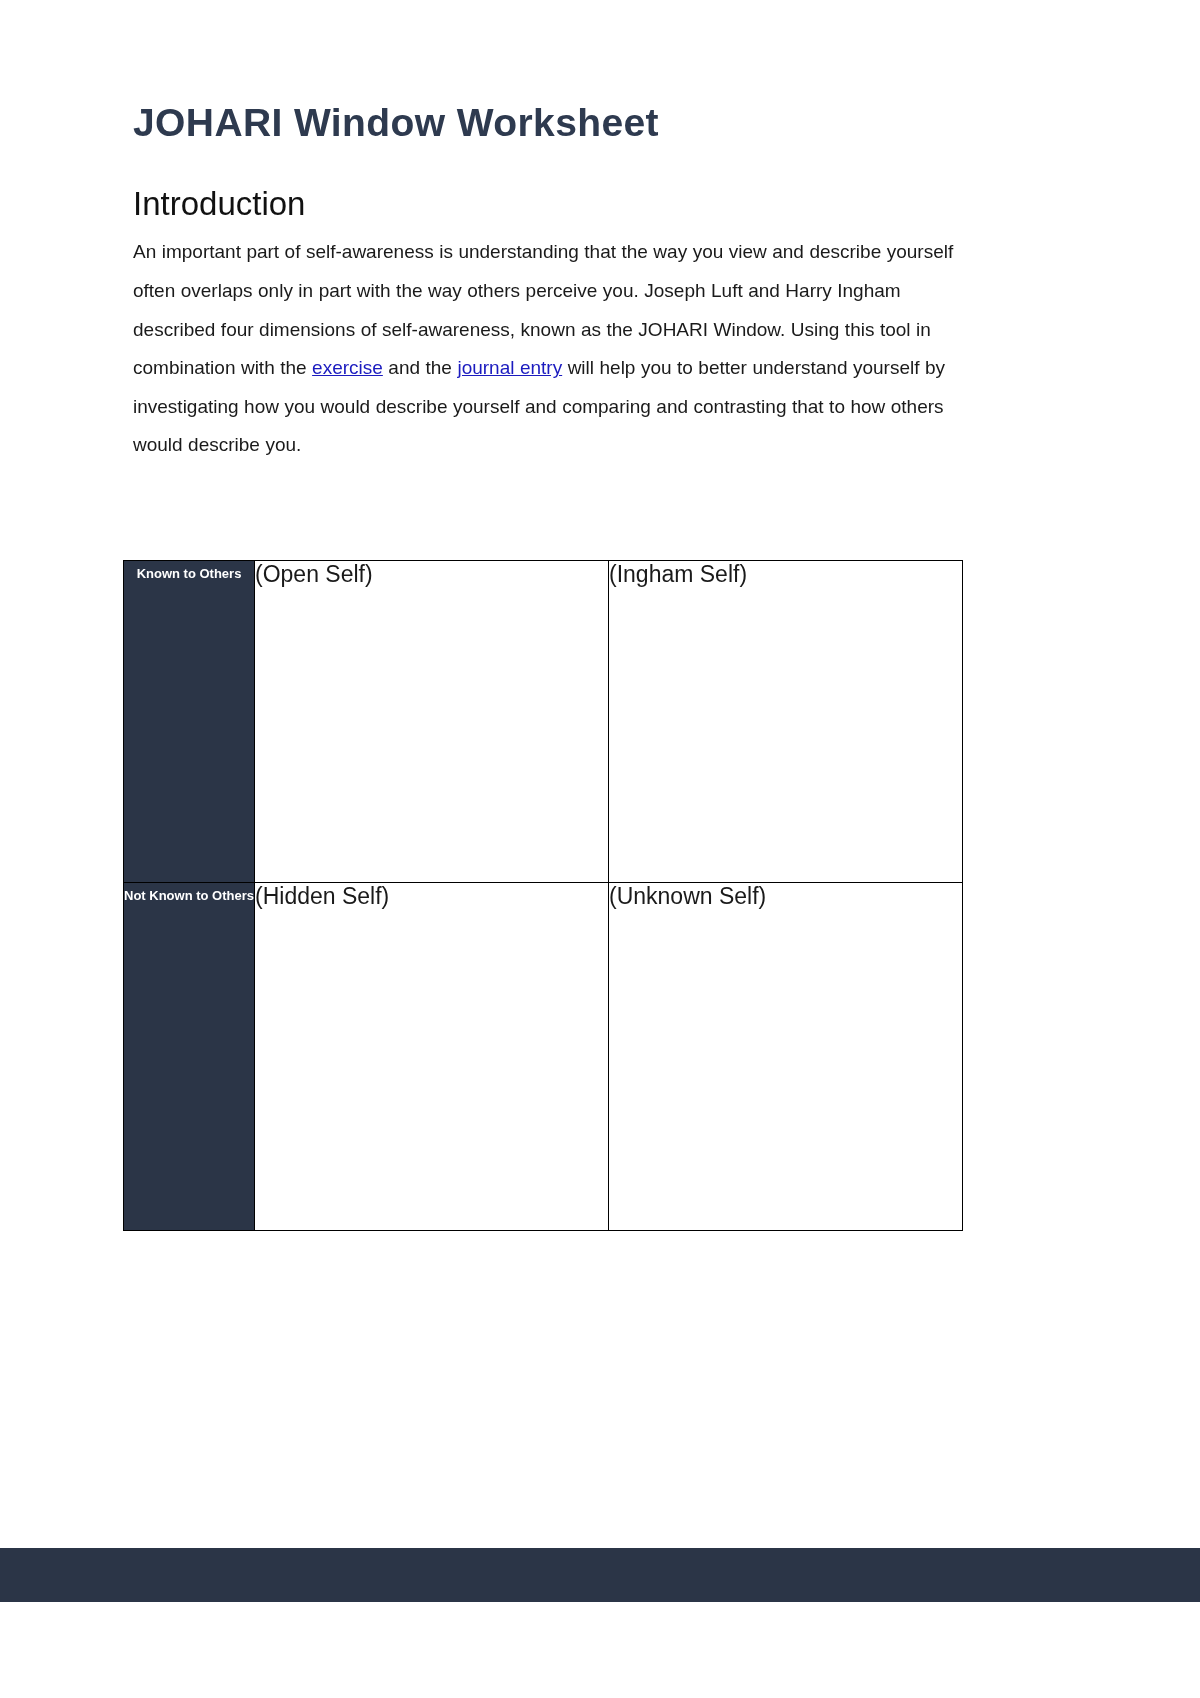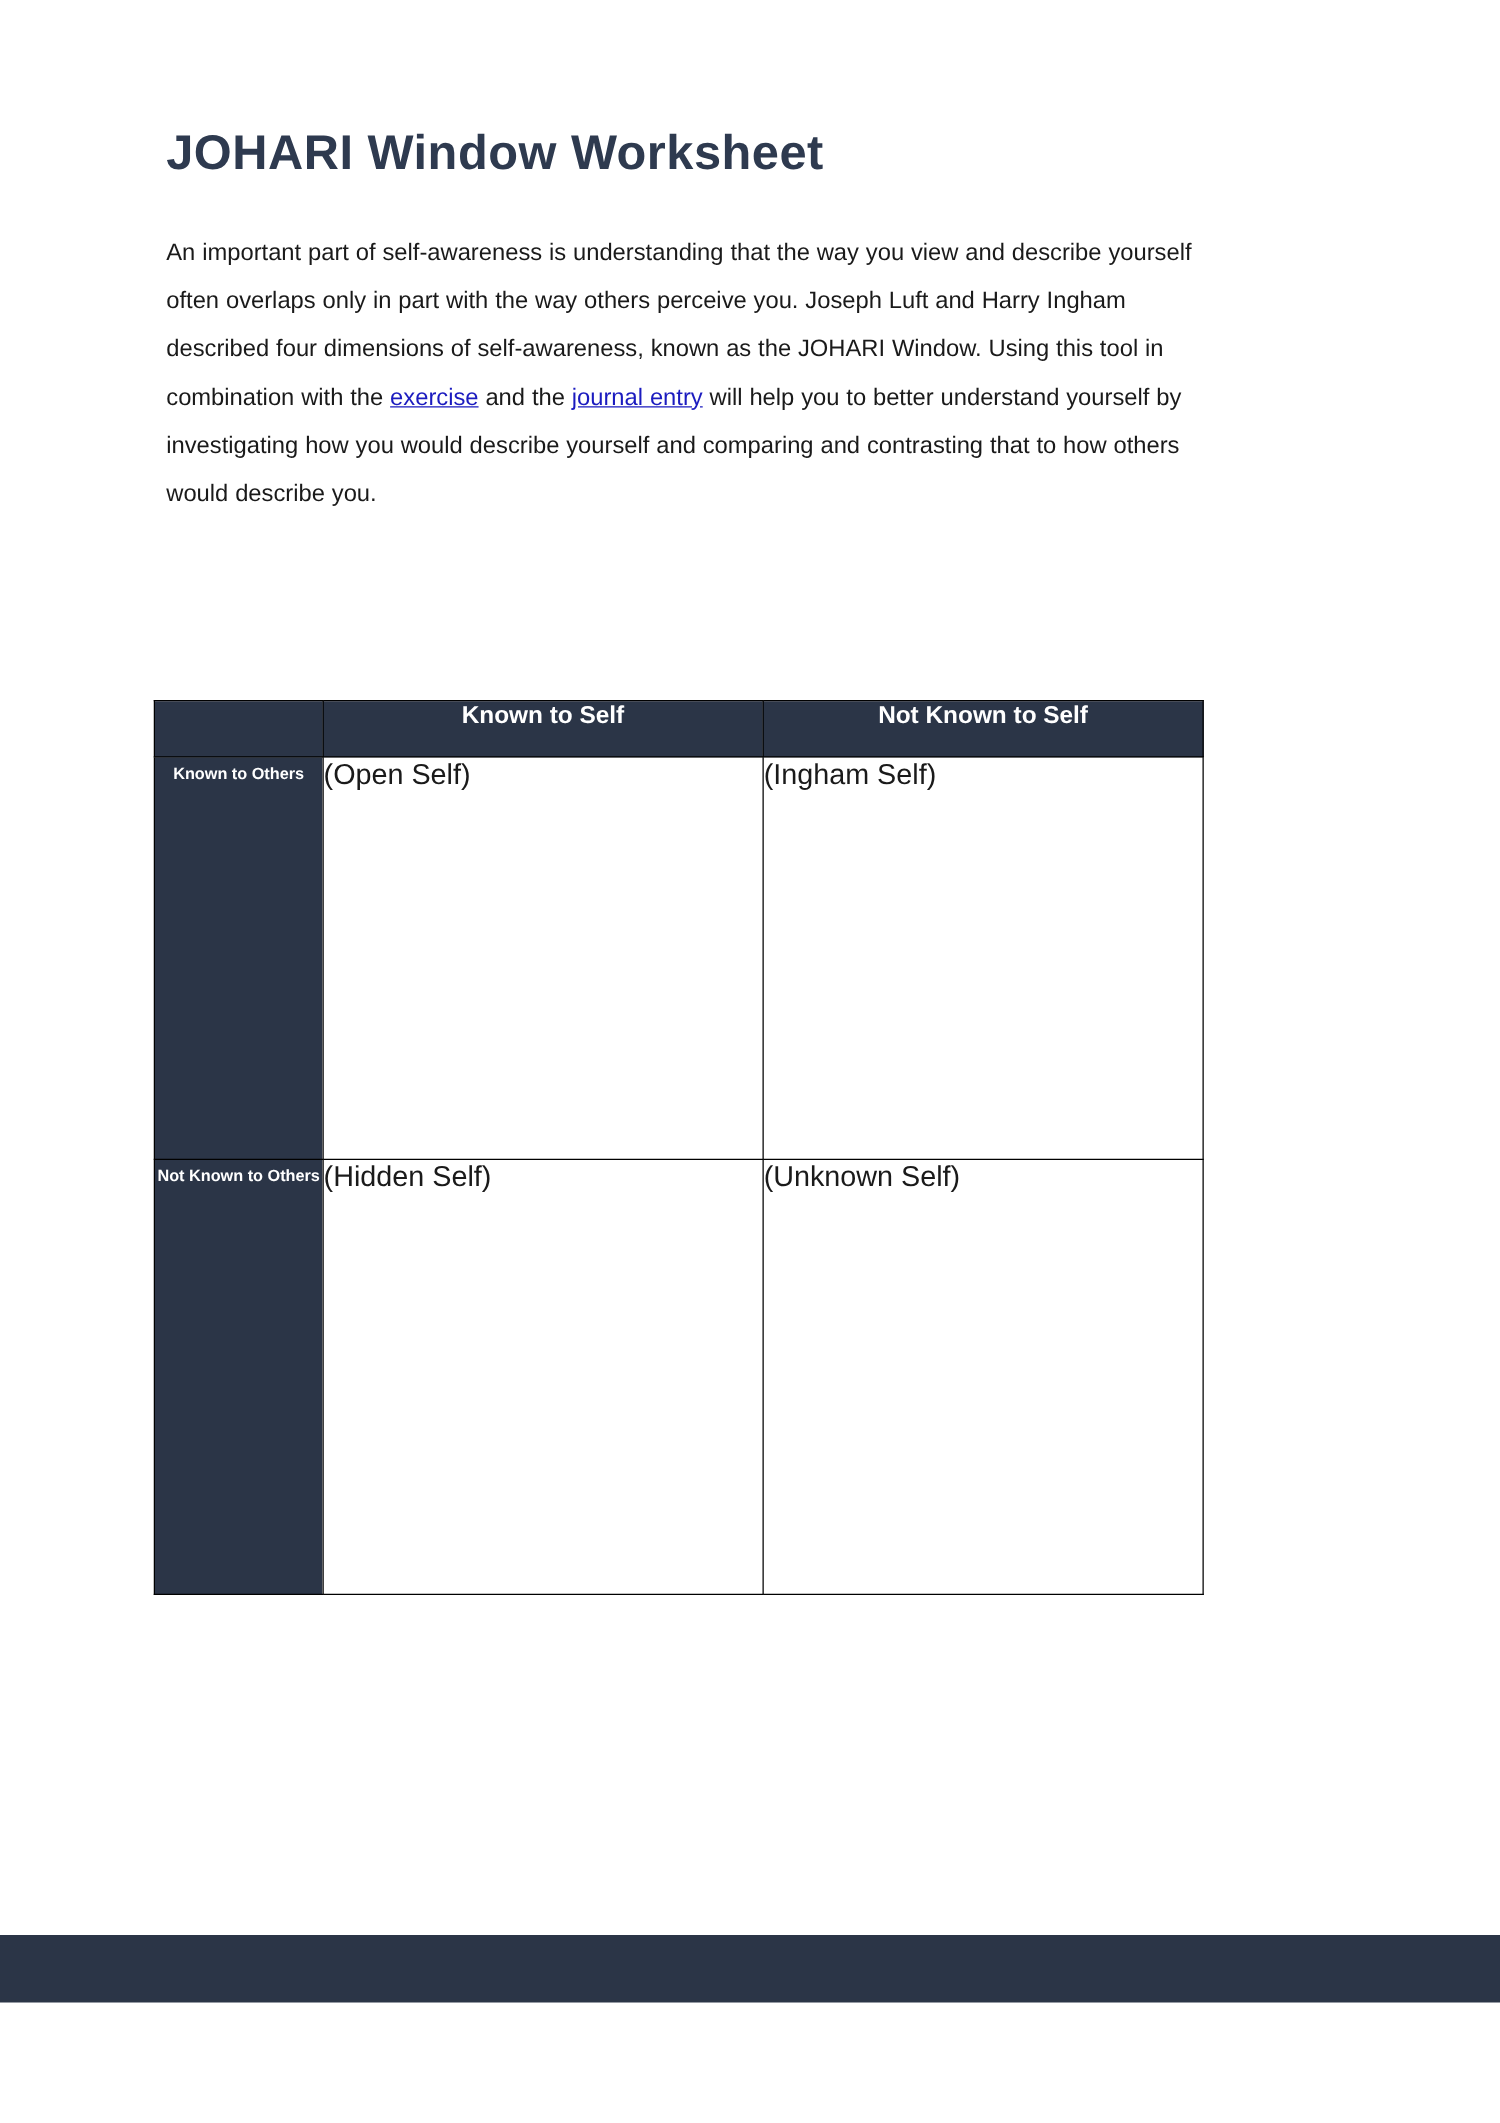--- a/index.html
+++ b/index.html
@@ -140,32 +140,28 @@
 <body>
 
 <div class="page">
 
   <div class="content">
 
     <h1 class="doc-title">JOHARI Window Worksheet</h1>
 
     <div class="title-spacer"></div>
 
+    <h2 class="section-heading">Introduction</h2>
 
     <p class="body-para"><span>An important part of self-awareness is understanding that the way you view and describe yourself often overlaps only in part with the way others perceive you. Joseph Luft and Harry Ingham described four dimensions of self-awareness, known as the JOHARI Window. Using this tool in combination with the </span><a class="doc-link" href="#">exercise</a><span> and the </span><a class="doc-link" href="#">journal entry</a><span> will help you to better understand yourself by investigating how you would describe yourself and comparing and contrasting that to how others would describe you.</span></p>
 
   </div>
 
   <table class="johari-table">
     <tbody>
-        <tr>
-      <td class="corner-cell"></td>
-      <th class="col-head">Known to Self</th>
-      <th class="col-head">Not Known to Self</th>
-    </tr>
     <tr class="row-tall-1">
       <td class="row-head">Known to Others</td>
       <td class="quad-cell">(Open Self)</td>
       <td class="quad-cell">(Ingham Self)</td>
     </tr>
     <tr class="row-tall-2">
       <td class="row-head">Not Known to Others</td>
       <td class="quad-cell">(Hidden Self)</td>
       <td class="quad-cell">(Unknown Self)</td>
     </tr>

